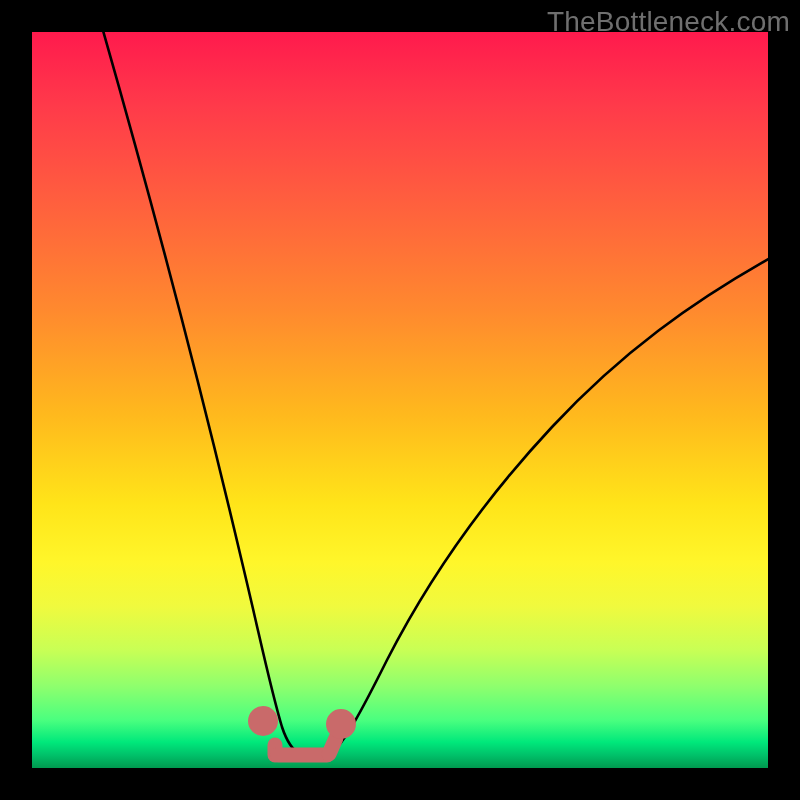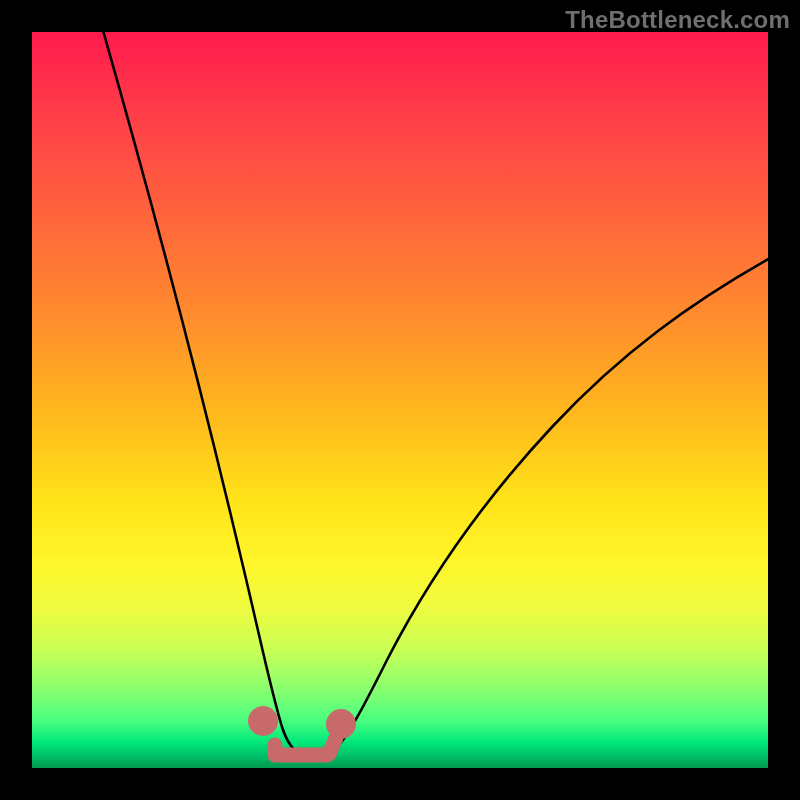--- a/index.html
+++ b/index.html
@@ -40,23 +40,23 @@
       #4aff7f 93.5%,
       #00e87b 96.5%,
       #00c26a 98.2%,
       #00994f 100%);
   }
   .watermark {
     position: absolute;
     top: 6px;
     right: 10px;
     color: #6f6f6f;
-    font-size: 24px;
+    font-size: 28px;
     letter-spacing: 0.2px;
-    font-weight: 700;
+    font-weight: 400;
     user-select: none;
   }
   svg.curves {
     position: absolute;
     top: 0;
     left: 0;
     width: 736px;
     height: 736px;
   }
 </style>

